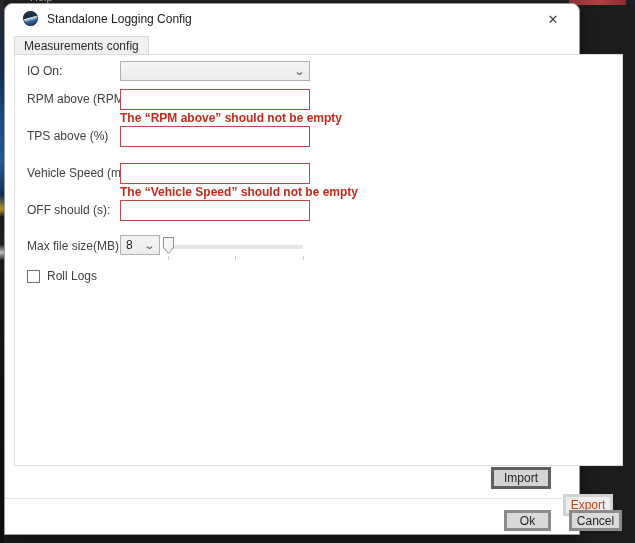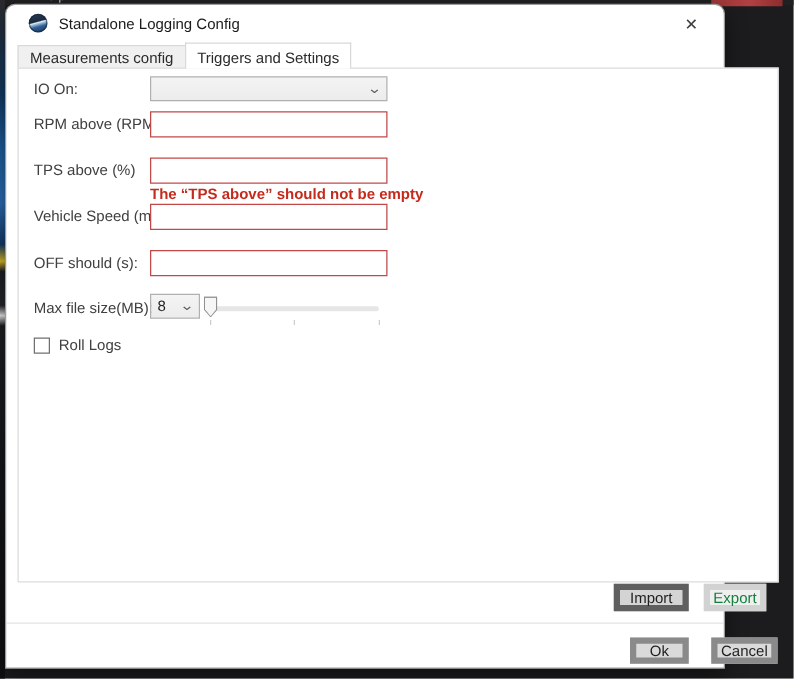--- a/index.html
+++ b/index.html
@@ -57,23 +57,23 @@
   .slider .thumb .inner{position:absolute;inset:1px;background:#f6f6f6;
     clip-path:polygon(0 0,100% 0,100% 62%,50% 100%,0 62%);}
   .slider .tick{position:absolute;top:20px;width:1px;height:4px;background:#cdcdcd;}
 
   
   .checkbox{position:absolute;left:12px;top:215px;width:13px;height:13px;background:#fff;
     border:1px solid #707070;box-sizing:border-box;}
 
   
   .btn{position:absolute;box-sizing:border-box;display:flex;align-items:center;justify-content:center;
-    font-size:12px;color:#1f1f1f;background:#d9d9d9;border:5px solid #4c1d95;}
+    font-size:12px;color:#1f1f1f;background:#d9d9d9;border:3px solid #4c1d95;}
   .btn.import{left:486px;top:463px;width:60px;height:22px;background:#d4d4d4;border-color:#5f5f5f;}
-  .btn.export{left:558px;top:463px;width:50px;height:22px;background:#efefef;border-color:#d2d2d2;color:#15803d;}
+  .btn.export{left:558px;top:490px;width:50px;height:22px;background:#efefef;border-color:#d2d2d2;color:#c2410c;}
   .btn.ok{left:499px;top:506px;width:47px;height:21px;background:#dadada;border-color:#8a8a8a;}
   .btn.cancel{left:564px;top:506px;width:53px;height:21px;background:#dadada;border-color:#8a8a8a;}
   .footer-sep{position:absolute;left:0;top:494px;width:100%;height:1px;background:#e3e3e3;}
 </style>
 </head>
 <body>
 
 <div class="desktop">
 
   <div class="bg-top-strip">
@@ -85,40 +85,40 @@
   <div class="dialog">
 
     <div class="titlebar">
       <span class="app-icon"></span>
       <span class="title-text">Standalone Logging Config</span>
       <span class="close-btn">✕</span>
     </div>
 
     <div class="tabs">
       <div class="tab">Measurements config</div>
-      <div class="tab active">Triggers and Settings</div>
     </div>
 
     <div class="panel">
 
       <span class="flabel" style="top:9px">IO On:</span>
       <div class="combo" style="left:105px;top:6px;width:190px;height:20px">
         <span></span>
         <span class="chev">⌄</span>
       </div>
 
       <span class="flabel" style="top:37px">RPM above (RPM):</span>
       <input class="tbox" style="left: 105px; top: 34px;" value="">
+      <span class="err" style="top:56px">The “RPM above” should not be empty</span>
 
       <span class="flabel" style="top:74px">TPS above (%)</span>
       <input class="tbox" style="left: 105px; top: 71px;" value="">
-      <span class="err" style="top:93px">The “TPS above” should not be empty</span>
 
       <span class="flabel" style="top:111px">Vehicle Speed (mph):</span>
       <input class="tbox" style="left: 105px; top: 108px;" value="">
+      <span class="err" style="top:130px">The “Vehicle Speed” should not be empty</span>
 
       <span class="flabel" style="top:148px">OFF should (s):</span>
       <input class="tbox" style="left: 105px; top: 145px;" value="">
 
       <span class="flabel" style="top:184px">Max file size(MB):</span>
       <div class="combo" style="left:105px;top:180px;width:40px;height:20px">
         <span>8</span>
         <span class="chev">⌄</span>
       </div>
       <div class="slider">

